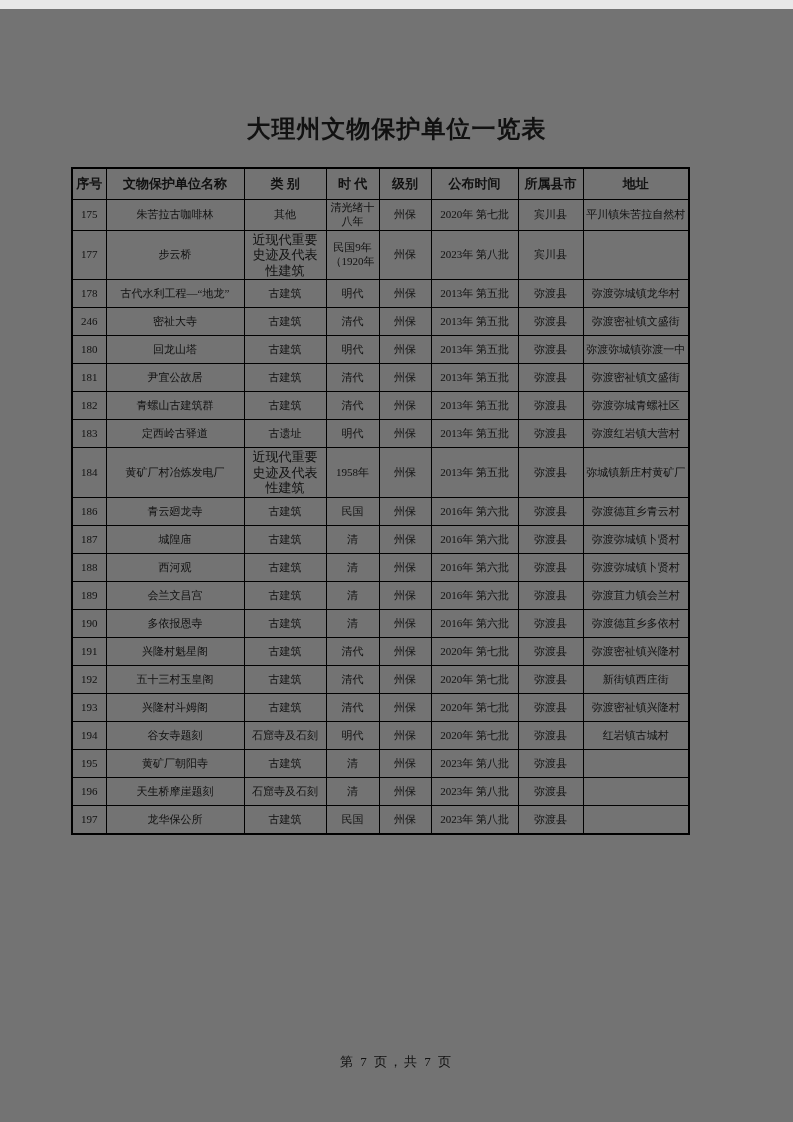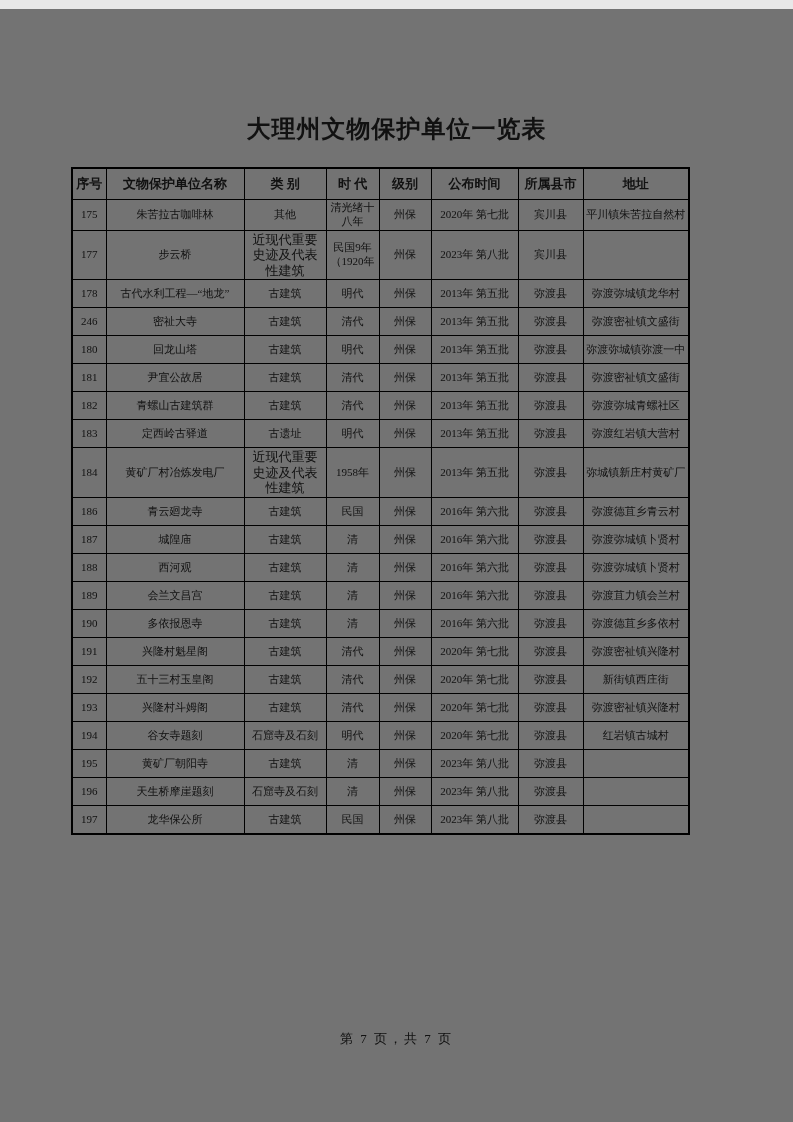--- a/index.html
+++ b/index.html
@@ -53,21 +53,21 @@
   col.c-seq     { width:34px;  }
   col.c-name    { width:138px; }
   col.c-cat     { width:82px;  }
   col.c-era     { width:53px;  }
   col.c-level   { width:52px;  }
   col.c-publish { width:87px;  }
   col.c-county  { width:65px;  }
   col.c-addr    { width:106px; }
   .footer {
     position:absolute;
-    top:1021px; left:0; width:100%;
+    top:1044px; left:0; width:100%;
     text-align:center;
     font-size:13px;
     letter-spacing:2px;
   }
 </style>
 </head>
 <body>
 
 <div class="page">
 

